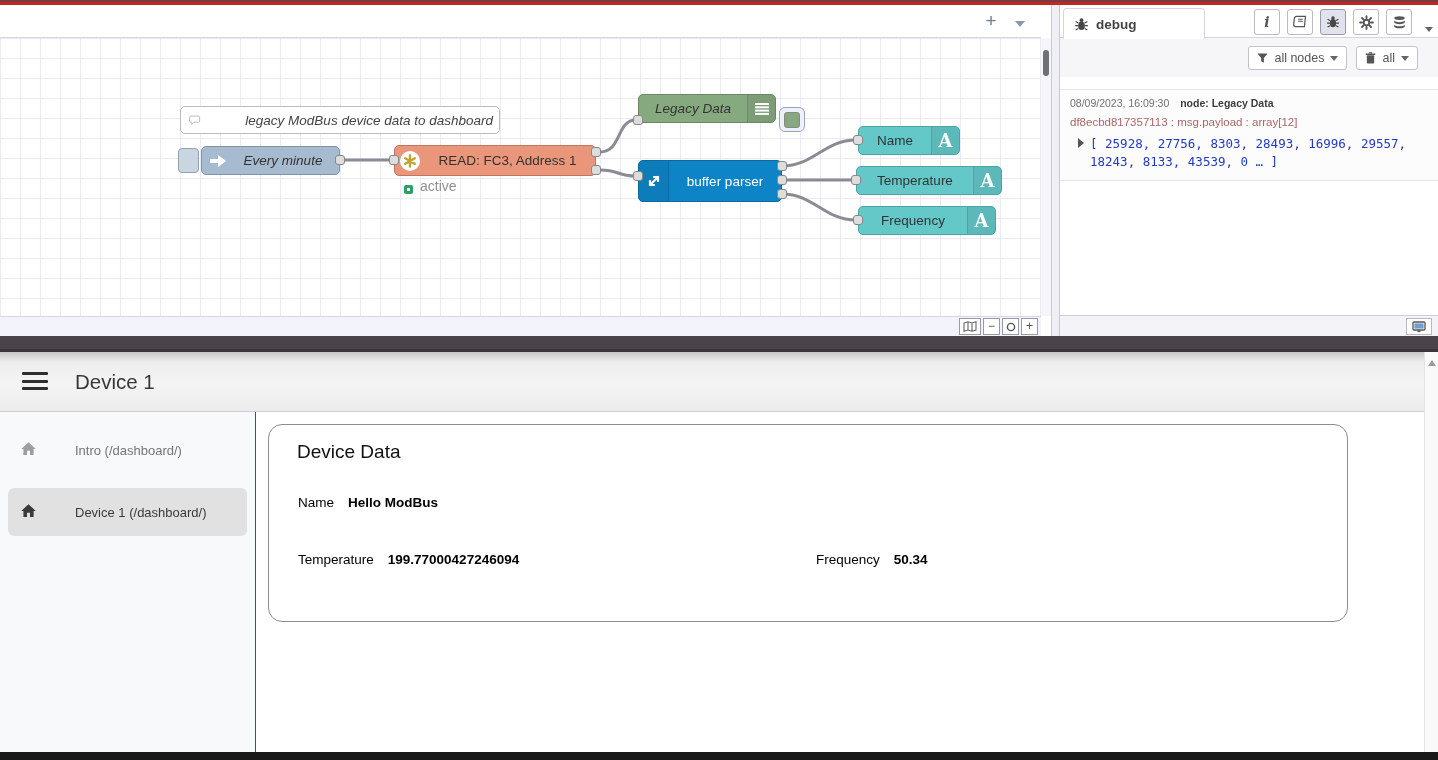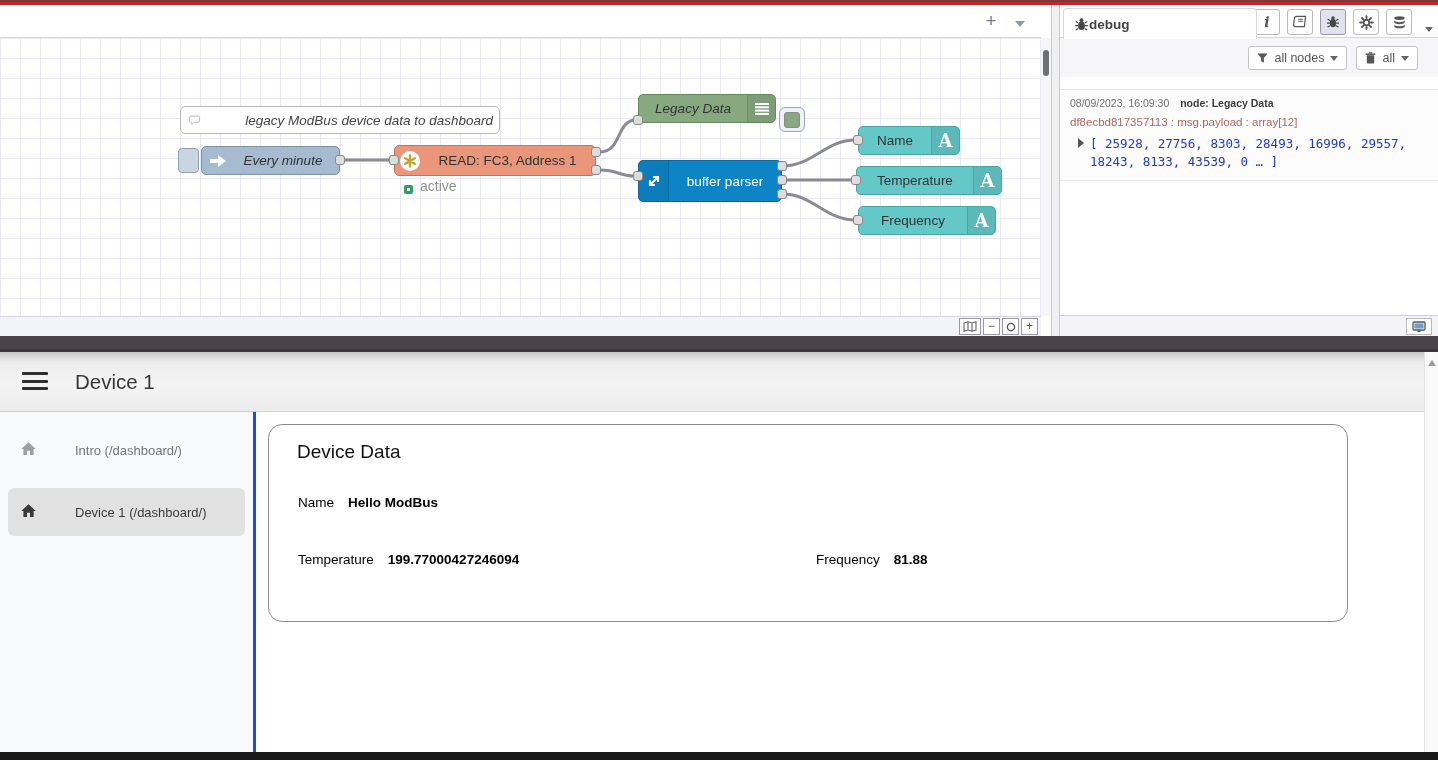--- a/index.html
+++ b/index.html
@@ -62,22 +62,22 @@
     text-align:center; padding:0 2px; display:flex; align-items:center; justify-content:center; }
 
   .canvas-vscroll { position:absolute; left:1041px; top:33px; width:10px; height:278px; background:#f6f6fa; }
   .canvas-vscroll .thumb { position:absolute; left:2px; top:12px; width:6px; height:26px; background:#6f6f76; border-radius:3px; }
 
   .splitter { position:absolute; left:1051px; top:0; width:9px; height:331px; background:#f0f0f4; border-left:1px solid #c9c9d2; border-right:1px solid #c9c9d2; }
 
   
   .debug-panel { position:absolute; left:1060px; top:0; width:378px; height:331px; background:#fff; }
   .dbg-tabrow { position:absolute; left:0; top:0; width:378px; height:33px; border-bottom:1px solid #d6d6de; background:#fff; }
-  .dbg-tab { position:absolute; left:3px; top:3px; width:194px; height:31px; background:#fff; border:1px solid #d6d6de; border-bottom:none;
-    border-radius:4px 4px 0 0; display:flex; align-items:center; padding-left:10px; font-size:13.5px; font-weight:bold; color:#444; z-index:2; }
+  .dbg-tab { position:absolute; left:3px; top:3px; width:142px; height:31px; background:#fff; border:1px solid #d6d6de; border-bottom:none;
+    border-radius:4px 4px 0 0; display:flex; align-items:center; gap:7px; padding-left:10px; font-size:13.5px; font-weight:bold; color:#444; z-index:2; }
   .hdr-btns { position:absolute; right:26px; top:4px; display:flex; gap:7px; }
   .hbtn { width:26px; height:26px; border:1px solid #bbb; background:#fff; border-radius:3px; display:flex; align-items:center; justify-content:center;
     font-size:14px; color:#555; }
   .hbtn.active { background:#e2e2ee; border-color:#99a; }
   .hbtn .seri { font-family:"DejaVu Serif", serif; font-weight:bold; font-style:italic; }
   .dbg-caret { position:absolute; right:5px; top:13px; }
 
   .dbg-toolbar { position:absolute; left:0; top:33px; width:378px; height:39px; background:#f6f6f9; }
   .tbtn { height:24px; background:#fff; border:1px solid #c2c2c8; border-radius:3px; display:flex; align-items:center; gap:6px;
     padding:0 8px; font-size:12.5px; color:#555; }
@@ -102,21 +102,21 @@
 
   
   .dashboard { position:absolute; left:0; top:352px; width:1438px; height:400px; background:#fff; }
   .dash-header { position:absolute; left:0; top:0; width:1438px; height:60px;
     background:linear-gradient(#c6c6c6 0, #ededed 10px, #f4f4f4 55%, #ececec 100%); border-bottom:1px solid #cfcfcf; }
   .burger { position:absolute; left:22px; top:20px; width:26px; height:20px; cursor:pointer; }
   .burger span { display:block; width:26px; height:3.2px; background:#2f2f2f; margin-bottom:4.4px; border-radius:1px; }
   .dash-title { position:absolute; left:75px; top:18px; font-size:20.5px; color:#383838; }
 
   .dash-body { position:absolute; left:0; top:60px; width:1438px; height:340px; }
-  .dash-sidebar { position:absolute; left:0; top:0; width:256px; height:340px; background:#f8f9fb; border-right:3px solid #1d4ed8; }
+  .dash-sidebar { position:absolute; left:0; top:0; width:256px; height:340px; background:#f8f9fb; border-right:1px solid #1d4ed8; }
   .nav-item { position:relative; height:48px; display:flex; align-items:center; cursor:pointer; }
   .nav-item .nico { position:absolute; left:20px; }
   .nav-item .nlabel { position:absolute; left:75px; font-size:13px; color:#757575; }
   .nav-item.active { background:#e1e1e1; border-radius:6px; margin:0 8px;padding-left:47px; }
   .nav-item.active .nlabel { color:#3a3a3a; left:67px; }
   .nav-wrap1 { margin-top:14px; }
   .nav-wrap2 { margin-top:14px; }
 
   .dash-main { position:absolute; left:256px; top:0; width:1168px; height:340px; background:#fff; }
   .card { position:absolute; left:12px; top:12px; width:1080px; height:198px; background:#fff; border:1px solid #8d8d8d; border-radius:14px; }
@@ -408,21 +408,21 @@
       <div class="dash-main">
         <div class="card">
           <div class="card-title">Device Data</div>
           <div class="fld" style="left:29px; top:70px;">
             <span>Name</span><b>Hello ModBus</b>
           </div>
           <div class="fld" style="left:29px; top:127px;">
             <span>Temperature</span><b>199.77000427246094</b>
           </div>
           <div class="fld" style="left:547px; top:127px;">
-            <span>Frequency</span><b>81.88</b>
+            <span>Frequency</span><b>50.34</b>
           </div>
         </div>
       </div>
 
       <div class="dash-scroll">
         <div class="up-arrow"></div>
       </div>
     </div>
   </div>
 

